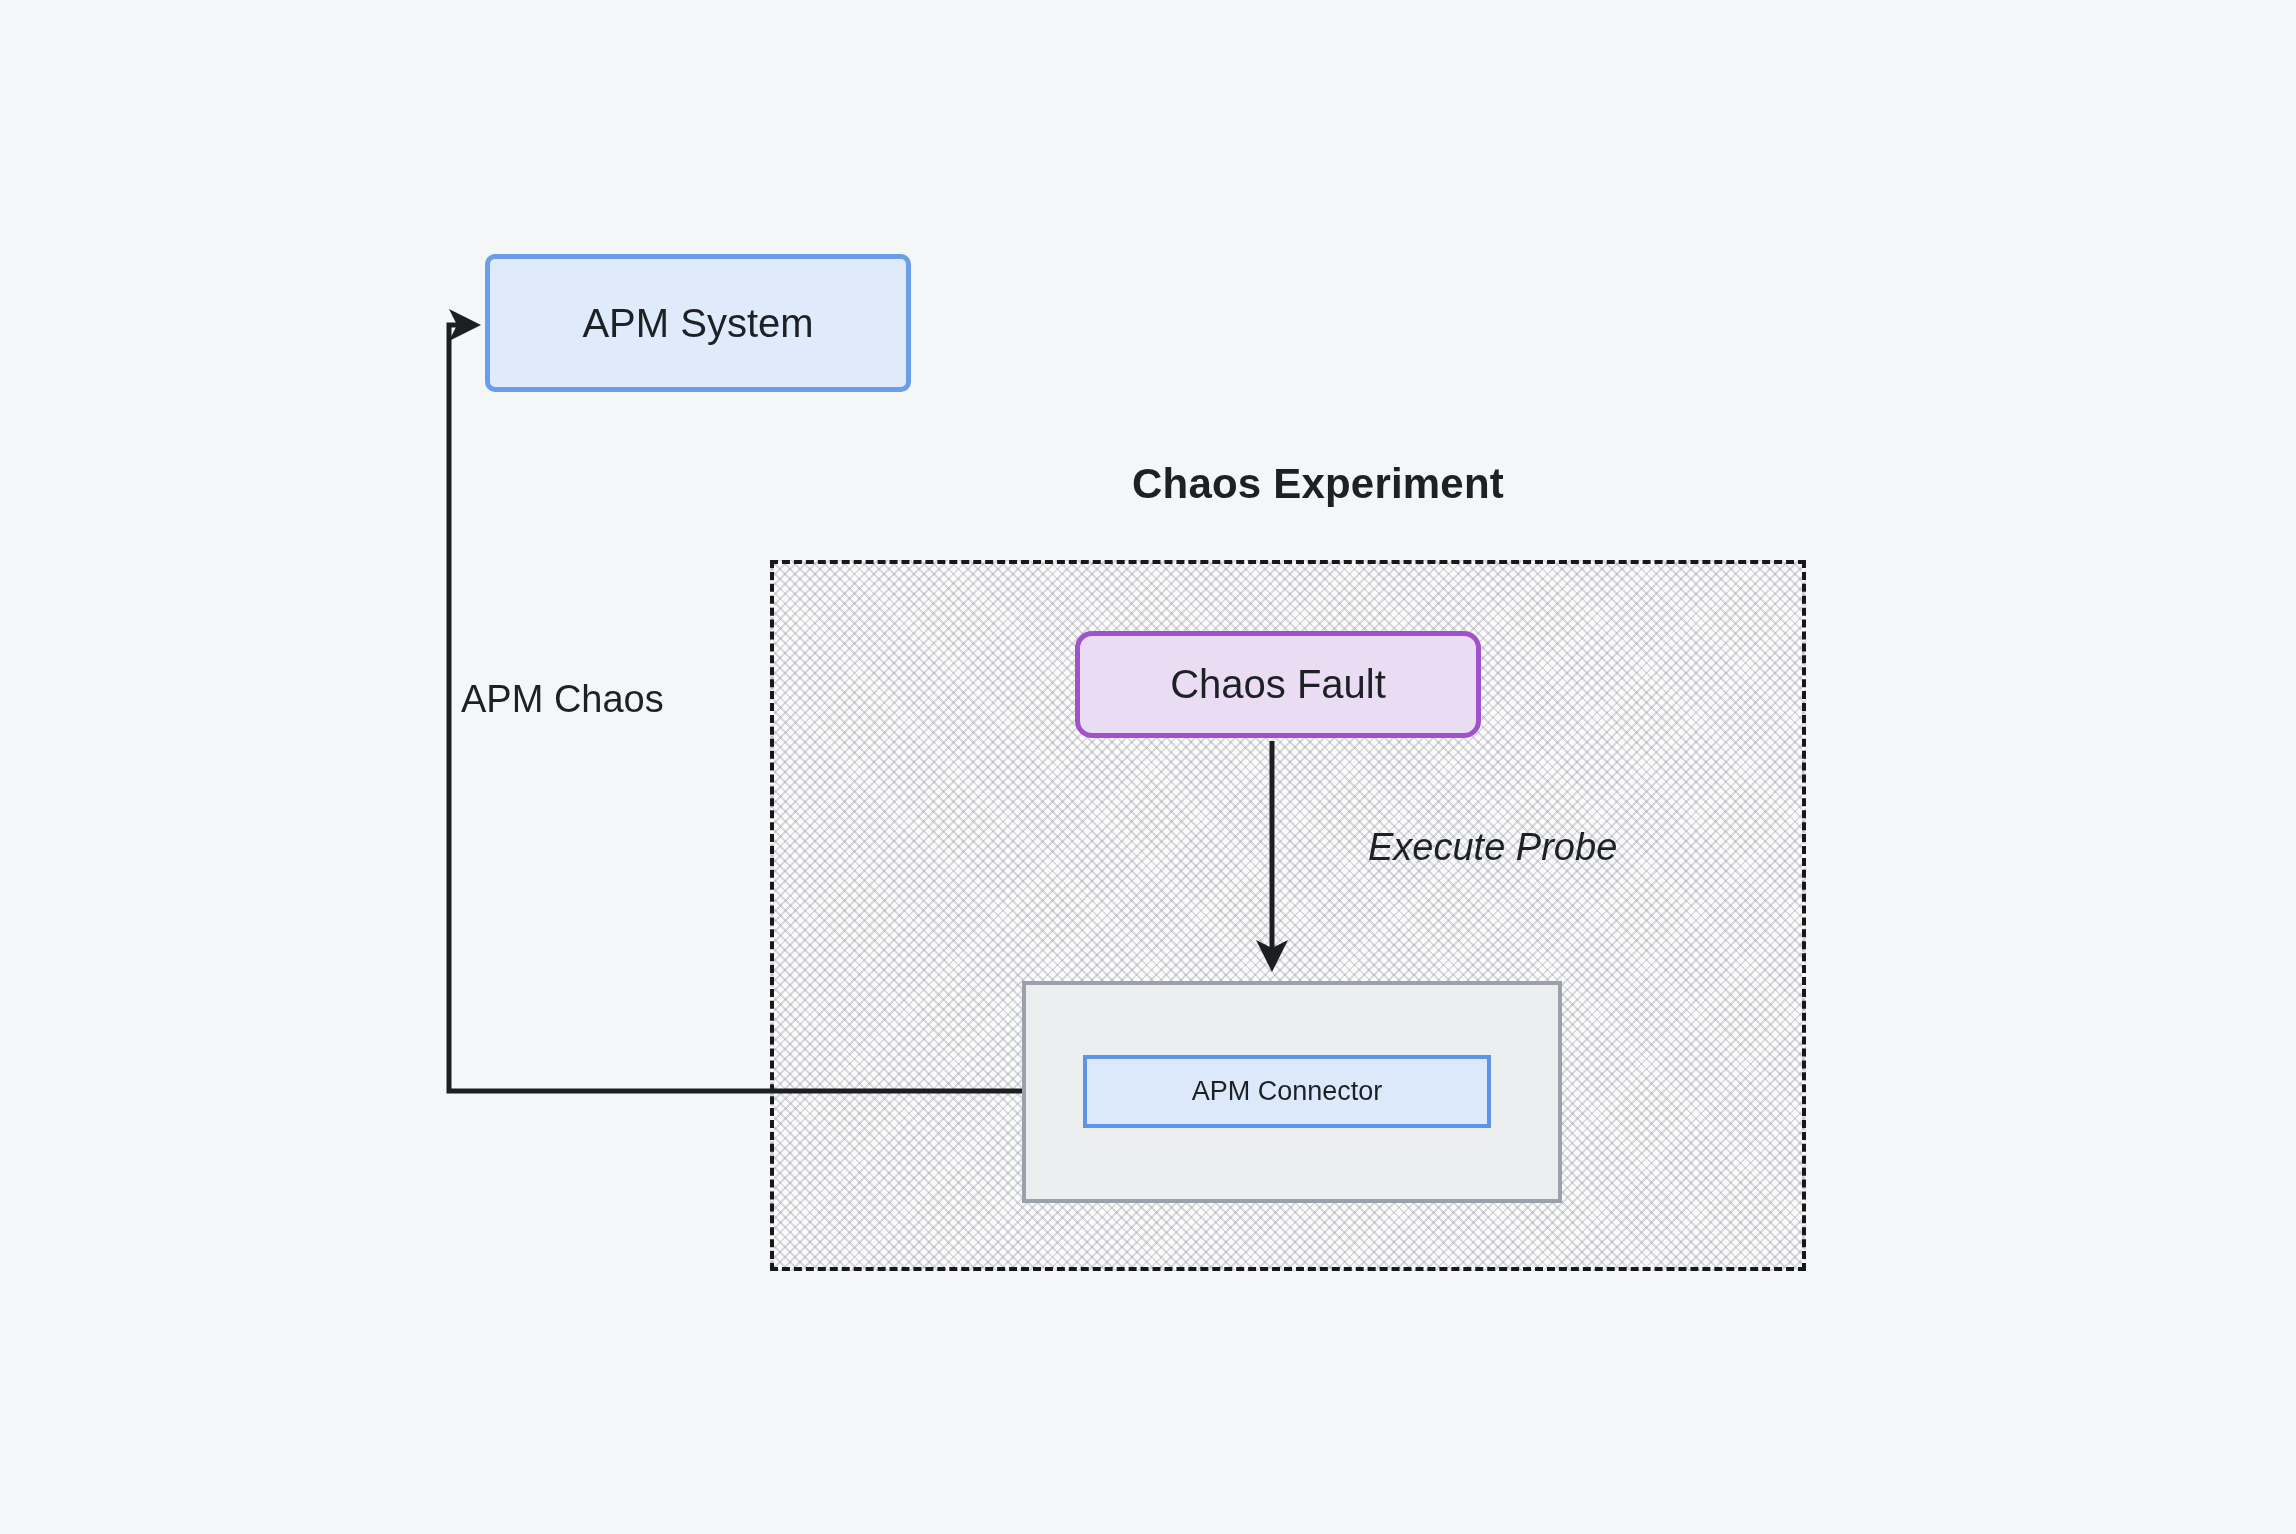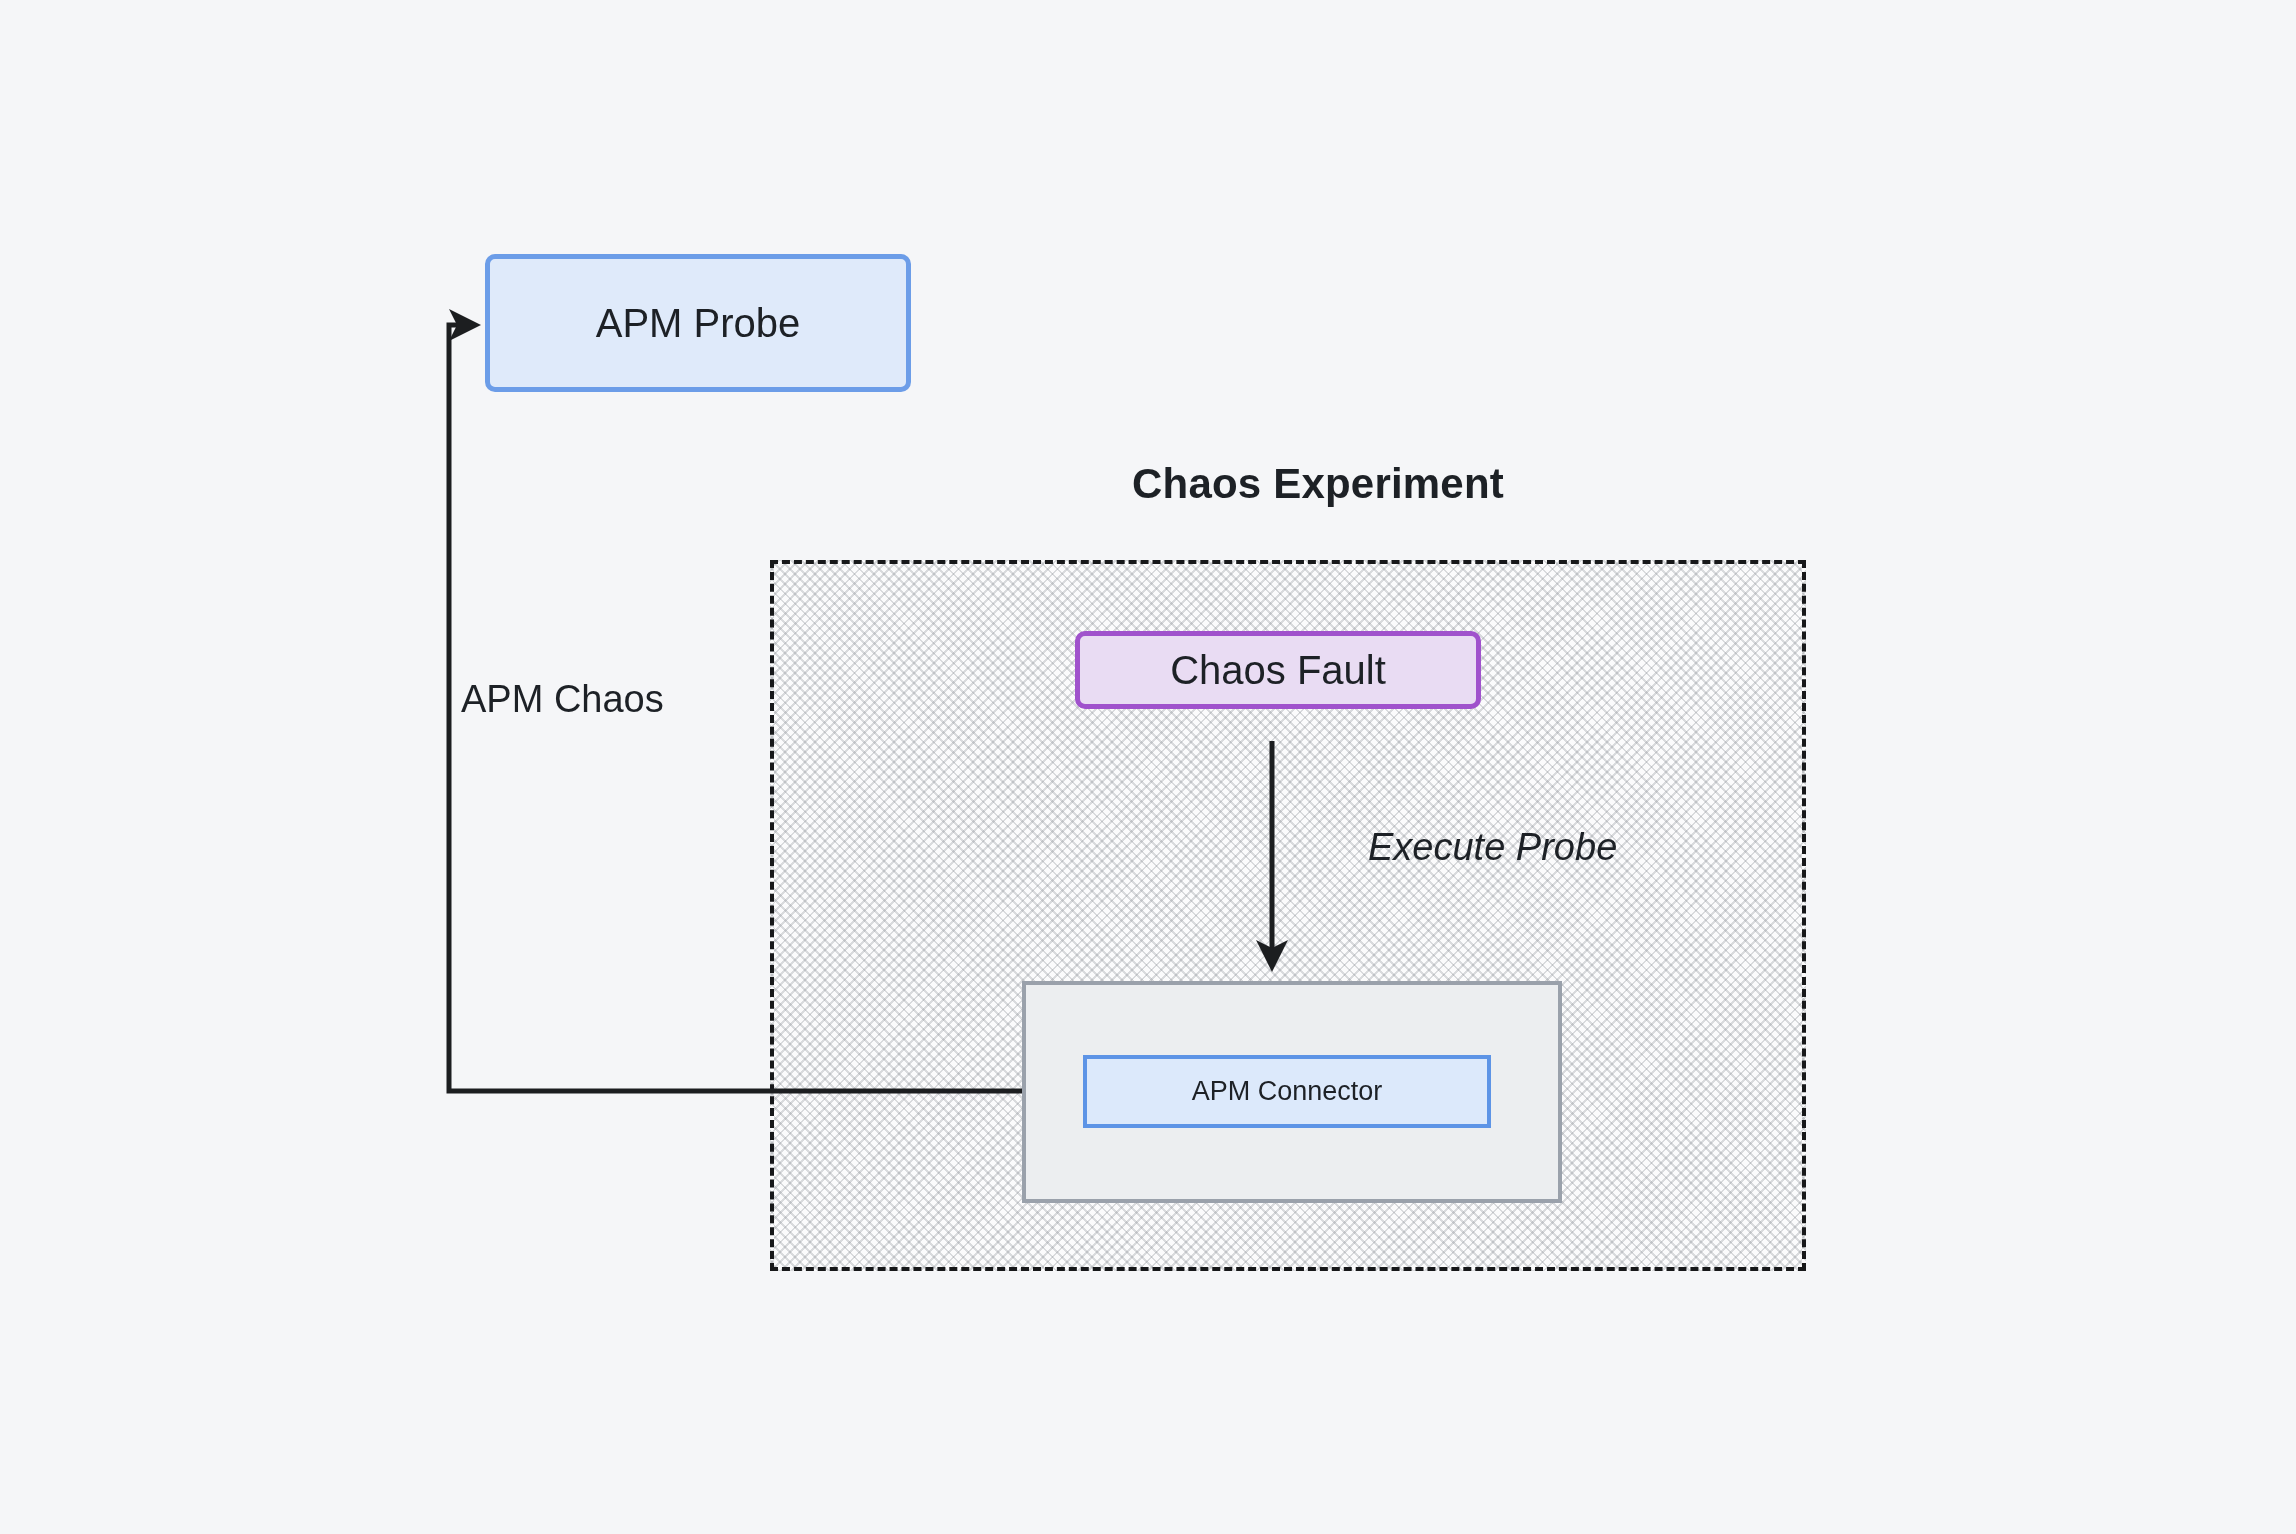--- a/index.html
+++ b/index.html
@@ -55,23 +55,23 @@
     height: 138px;
     border: 5px solid;
     border-radius: 10px;
     font-size: 40px;
     font-weight: 500;
   }
   #chaos-fault {
     left: 1075px;
     top: 631px;
     width: 406px;
-    height: 78px;
+    height: 107px;
     border: 5px solid;
-    border-radius: 10px;
+    border-radius: 17px;
     font-size: 40px;
     font-weight: 500;
   }
   #apm-probe {
     left: 1022px;
     top: 981px;
     width: 540px;
     height: 222px;
     border: 4px solid;
     display: block;
@@ -126,21 +126,21 @@
   <svg id="edges-svg" class="abs" viewBox="0 0 2296 1534" xmlns="http://www.w3.org/2000/svg">
 
     <path d="M 1272 741 L 1272 948" fill="none" stroke="#1c1e20" stroke-width="5"></path>
     <polygon points="1272,972 1256,940 1272,948 1288,940" fill="#1c1e20"></polygon>
 
     <path d="M 1022 1091 L 449 1091 L 449 325 L 458 325" fill="none" stroke="#1c1e20" stroke-width="5"></path>
     <polygon points="481,325 449,309 457,325 449,341" fill="#1c1e20"></polygon>
   </svg>
 
   <div id="apm-system" class="abs node" style="background-color: rgb(223, 234, 250); border-color: rgb(108, 157, 232);">
-    <span>APM Probe</span>
+    <span>APM System</span>
   </div>
 
   <div id="chaos-fault" class="abs node" style="background-color: rgb(233, 220, 243); border-color: rgb(160, 82, 204);">
     <span>Chaos Fault</span>
   </div>
 
   <div id="execute-probe-label" class="abs edge-label">Execute Probe</div>
 
   <div id="apm-probe" class="abs node" style="background-color: rgb(236, 238, 240); border-color: rgb(154, 161, 171);">
     <div id="apm-connector" class="abs node" style="background-color: rgb(220, 233, 251); border-color: rgb(93, 148, 230); margin-top: 36px;">

